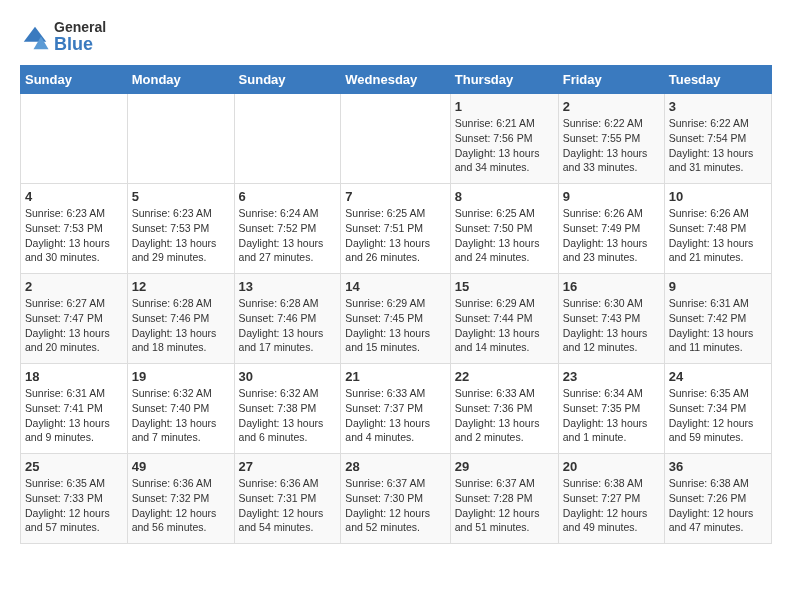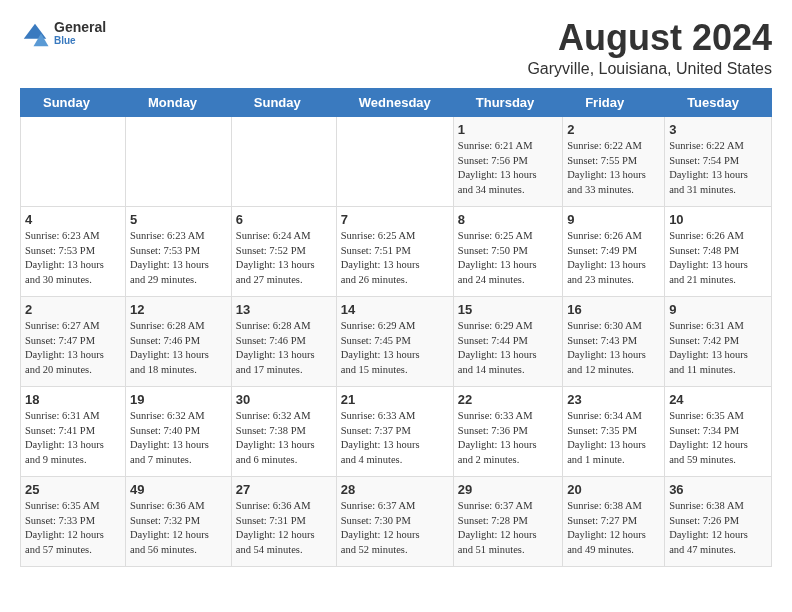--- a/index.html
+++ b/index.html
@@ -11,34 +11,35 @@
       padding: 20px;
     }
     .header-section {
       display: flex;
       align-items: flex-start;
       justify-content: space-between;
       margin-bottom: 10px;
     }
     .logo {
       display: flex;
+      align-items: center;
       gap: 4px;
     }
     .logo-text {
       display: flex;
       flex-direction: column;
       line-height: 1.1;
     }
     .logo-general {
       font-size: 14px;
       font-weight: bold;
       color: #333;
     }
     .logo-blue {
-      font-size: 10px;
+      font-size: 18px;
       font-weight: bold;
       color: #3a7abf;
     }
     .logo-icon {
       width: 30px;
       height: 30px;
     }
     .title-section {
       text-align: right;
     }
@@ -54,21 +55,21 @@
       margin-top: 4px;
     }
     table {
       width: 100%;
       border-collapse: collapse;
       font-size: 11px;
     }
     thead th {
       background-color: #3a7abf;
       color: #fff;
-      padding: 6px 22px;
+      padding: 6px 4px;
       text-align: left;
       font-size: 13px;
       font-weight: bold;
       border: 1px solid #3a7abf;
     }
     tbody tr {
       border-bottom: 1px solid #ccc;
     }
     tbody td {
       vertical-align: top;
@@ -86,44 +87,39 @@
       font-weight: bold;
       font-size: 13px;
       color: #333;
       display: block;
       margin-bottom: 2px;
     }
     .cell-text {
       font-size: 10.5px;
       color: #333;
       line-height: 1.4;
-      font-family: Liberation Serif, serif;
     }
     .empty-cell {
       background: #fff !important;
     }
   </style>
 </head>
 <body>
 
 <div class="header-section">
   <div class="logo">
     <svg class="logo-icon" viewBox="0 0 40 40" xmlns="http://www.w3.org/2000/svg">
       <polygon points="20,5 35,25 5,25" fill="#3a7abf"></polygon>
       <polygon points="28,18 38,35 18,35" fill="#5a9ad5"></polygon>
     </svg>
     <div class="logo-text">
       <span class="logo-general">General</span>
       <span class="logo-blue">Blue</span>
     </div>
   </div>
-  <div class="title-section">
-    <div class="month-year">August 2024</div>
-    <div class="location">Garyville, Louisiana, United States</div>
-  </div>
 </div>
 
 <table>
   <thead>
     <tr>
     <th>Sunday</th>
         <th>Monday</th>
         <th>Sunday</th>
         <th>Wednesday</th>
         <th>Thursday</th>

